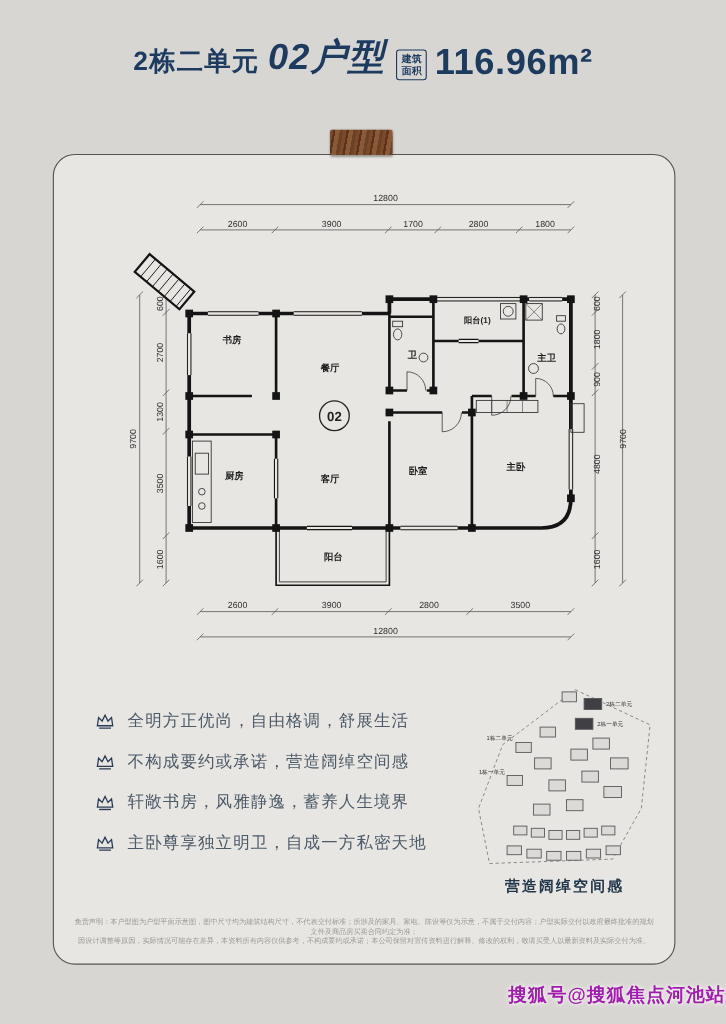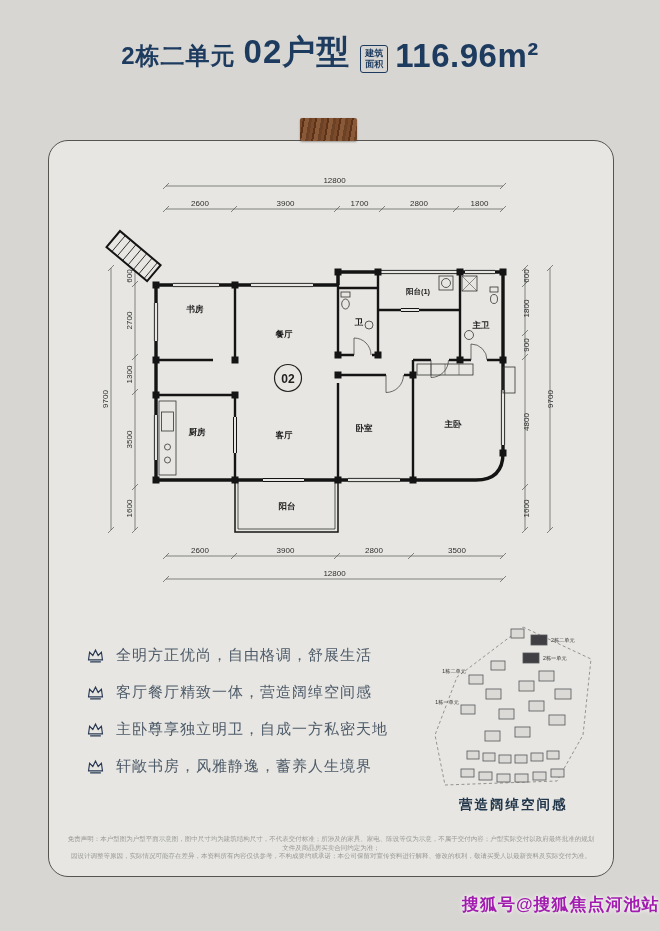--- a/index.html
+++ b/index.html
@@ -1,32 +1,32 @@
 <!DOCTYPE html>
 <html><head>
 <meta charset="utf-8">
 <style>
   html,body{margin:0;padding:0;}
   body{width:660px;height:931px;position:relative;overflow:hidden;
        background:#d7d6d2;font-family:"Liberation Sans","DejaVu Sans",sans-serif;}
   .header{position:absolute;left:0;right:0;top:30px;display:flex;
           justify-content:center;align-items:flex-end;color:#1d3a5f;}
   .hdr-building{font-size:24px;font-weight:700;letter-spacing:1px;padding-bottom:3px;}
-  .hdr-unit{font-size:33px;font-weight:700;margin-left:8px;letter-spacing:1px;}
+  .hdr-unit{font-size:33px;font-weight:700;margin-left:8px;letter-spacing:1px;font-style:italic;}
   .hdr-badge{margin:0 7px 2px 10px;border:1.2px solid #1d3a5f;border-radius:3px;
              padding:2px 4px;display:flex;flex-direction:column;align-items:flex-start;line-height:11px;}
   .hdr-badge span{font-size:9px;font-weight:700;}
   .hdr-area{font-size:33px;font-weight:700;letter-spacing:.5px;}
   .card{position:absolute;left:48px;top:140px;width:564px;height:735px;
         background:#e7e6e2;border:1.5px solid #55544f;border-radius:20px;}
   .wood-tab{position:absolute;left:300px;top:118px;width:57px;height:23px;z-index:5;
         border-radius:2px;
         background:repeating-linear-gradient(100deg,#7a4a2a 0 3px,#5c3318 3px 5px,#8a5a38 5px 9px,#6b4226 9px 12px);
         box-shadow:0 1px 2px rgba(0,0,0,.35);}
-  .plan-wrap{position:absolute;left:52px;top:34px;width:455px;height:425px;}
+  .plan-wrap{position:absolute;left:68px;top:34px;width:455px;height:425px;}
   .features{position:absolute;left:38px;top:505px;display:flex;flex-direction:column;gap:18px;}
   .feature-row{display:flex;align-items:center;gap:12px;color:#4d5a68;font-size:15px;letter-spacing:1px;}
   .sitemap{position:absolute;left:382px;top:482px;width:176px;}
   .sitemap-caption{font-size:13.5px;font-weight:700;color:#22364a;letter-spacing:2px;
                    margin-top:4px;margin-left:28px;}
   .disclaimer{position:absolute;left:18px;right:18px;top:694px;color:#9a9a96;
               font-size:6.5px;line-height:8.5px;text-align:center;}
   .watermark{position:absolute;left:462px;top:893px;font-size:17px;font-weight:700;color:#a21caf;
              letter-spacing:1px;text-shadow:0 0 3px rgba(255,255,255,.9),0 0 6px rgba(255,255,255,.7);}
   svg text{font-family:"Liberation Sans","DejaVu Sans",sans-serif;}
@@ -211,33 +211,33 @@
     <div class="feature-row">
       <svg width="17" height="15" viewBox="0 0 15 14">
           <path d="M1,11 L2,4 L5,7 L7.5,2 L10,7 L13,4 L14,11 Z M2.5,13 H12.5" stroke="#2a3a55" stroke-width="1.1" fill="none"></path>
         </svg>
       <span>全明方正优尚，自由格调，舒展生活</span>
     </div>
     <div class="feature-row">
       <svg width="17" height="15" viewBox="0 0 15 14">
           <path d="M1,11 L2,4 L5,7 L7.5,2 L10,7 L13,4 L14,11 Z M2.5,13 H12.5" stroke="#2a3a55" stroke-width="1.1" fill="none"></path>
         </svg>
-      <span>客厅餐厅精致一体，营造阔绰空间感</span>
+      <span>不构成要约或承诺，营造阔绰空间感</span>
+    </div>
+    <div class="feature-row">
+      <svg width="17" height="15" viewBox="0 0 15 14">
+          <path d="M1,11 L2,4 L5,7 L7.5,2 L10,7 L13,4 L14,11 Z M2.5,13 H12.5" stroke="#2a3a55" stroke-width="1.1" fill="none"></path>
+        </svg>
+      <span>轩敞书房，风雅静逸，蓄养人生境界</span>
     </div>
     <div class="feature-row">
       <svg width="17" height="15" viewBox="0 0 15 14">
           <path d="M1,11 L2,4 L5,7 L7.5,2 L10,7 L13,4 L14,11 Z M2.5,13 H12.5" stroke="#2a3a55" stroke-width="1.1" fill="none"></path>
         </svg>
       <span>主卧尊享独立明卫，自成一方私密天地</span>
-    </div>
-    <div class="feature-row">
-      <svg width="17" height="15" viewBox="0 0 15 14">
-          <path d="M1,11 L2,4 L5,7 L7.5,2 L10,7 L13,4 L14,11 Z M2.5,13 H12.5" stroke="#2a3a55" stroke-width="1.1" fill="none"></path>
-        </svg>
-      <span>轩敞书房，风雅静逸，蓄养人生境界</span>
     </div>
   </div>
 
   <div class="sitemap">
     <svg viewBox="0 0 170 165" width="170" height="165">
       <path d="M92,4 L160,36 L152,112 L126,158 L14,162 L4,112 L26,54 Z" stroke="#8a8a85" stroke-width="0.9" stroke-dasharray="3 2.5" fill="none"></path>
       <g stroke="#55555a" stroke-width="0.8" fill="#dbdad6">
         <rect x="80" y="6" width="13" height="9"></rect>
         <rect x="100" y="12" width="16" height="10" fill="#3f3f44"></rect>
         <rect x="92" y="30" width="16" height="10" fill="#3f3f44"></rect>

